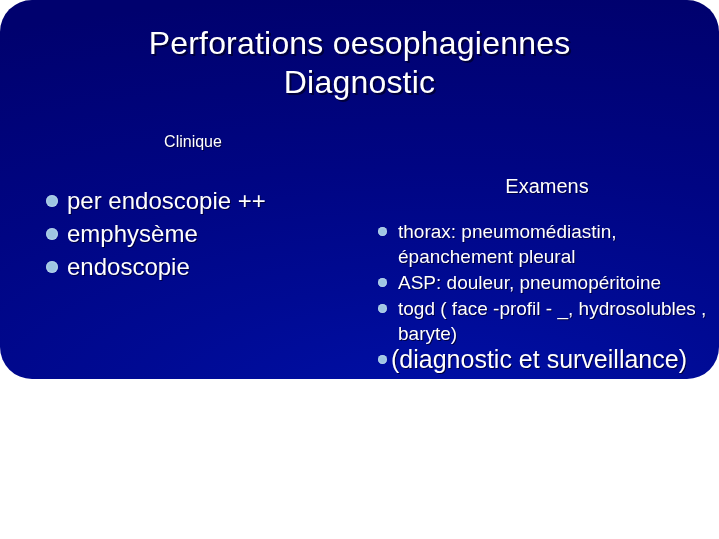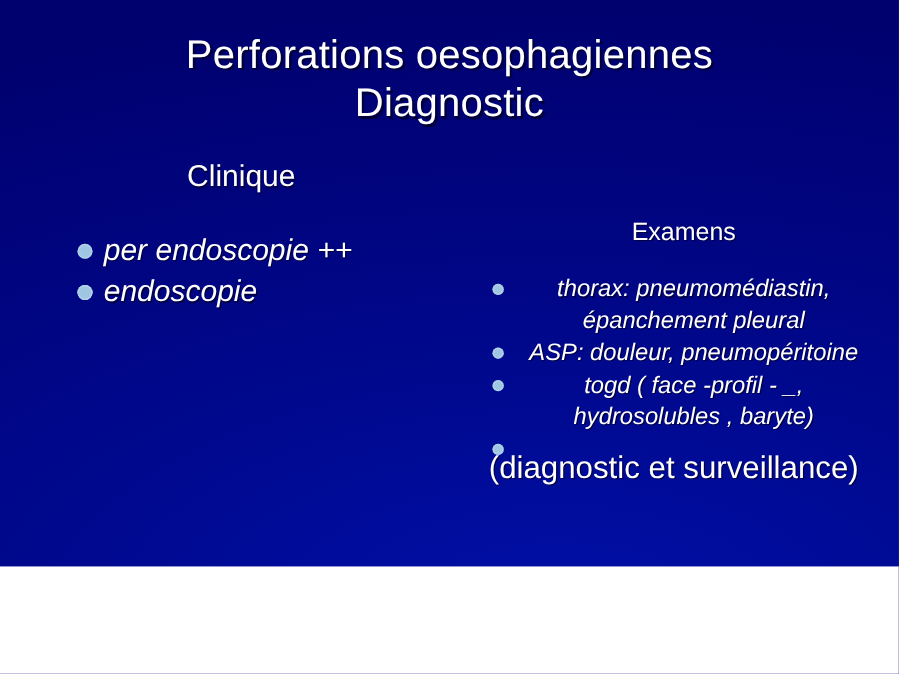--- a/index.html
+++ b/index.html
@@ -8,25 +8,26 @@
   }
   body {
     width: 719px;
     height: 539px;
     overflow: hidden;
     font-family: "Liberation Sans", sans-serif;
   }
   #slide {
     position: relative;
     width: 719px;
-    height: 453px;
+    height: 379px;
     background-color: #000080;
     background-image:
       radial-gradient(ellipse 150% 110% at 62% 108%, #0010a8 0%, #000a93 30%, #000583 58%, #00016e 100%);
     overflow: hidden;
+    border-radius: 32px;
   }
 
   
   #title-block {
     position: absolute;
     left: 0;
     top: 24px;
     width: 719px;
     text-align: center;
   }
@@ -53,36 +54,35 @@
     width: 340px;
   }
 
   .col-heading {
     color: #ffffff;
     text-align: center;
     text-shadow: 1px 1px 0 #00013f;
     white-space: nowrap;
   }
   #heading-clinique {
-    font-size: 24px;
+    font-size: 16px;
     line-height: 28px;
     padding-left: 0px;
   }
   #heading-examens {
     font-size: 20px;
     line-height: 24px;
     padding-left: 10px;
     margin-top: 44px;
   }
 
   .bullet-list {
     list-style: none;
-    margin: 16px;
+    margin: 0;
     padding: 0;
-    font-style: italic;
   }
   .bullet-item {
     position: relative;
     color: #ffffff;
     text-shadow: 1px 1px 0 #00013f;
   }
   .bullet-dot {
     position: absolute;
     border-radius: 50%;
     background: #9ec5e2;
@@ -102,21 +102,20 @@
   #list-clinique .bullet-dot {
     width: 12px;
     height: 12px;
     left: 28px;
     top: 11px;
   }
 
   
   #list-examens {
     margin-top: 21px;
-    text-align: center;
   }
   #list-examens .bullet-item {
     font-size: 19px;
     line-height: 25px;
     padding-left: 26px;
     margin-bottom: 1px;
   }
   #list-examens .bullet-dot {
     width: 9px;
     height: 9px;
@@ -143,20 +142,21 @@
 
   <div id="col-left">
     <div class="col-heading" id="heading-clinique">Clinique</div>
     <ul class="bullet-list" id="list-clinique">
       <li class="bullet-item">
         <span class="bullet-dot"></span>
         <span>per endoscopie ++</span>
       </li>
       <li class="bullet-item">
         <span class="bullet-dot"></span>
+        <span>emphysème</span>
       </li>
       <li class="bullet-item">
         <span class="bullet-dot"></span>
         <span>endoscopie</span>
       </li>
     </ul>
   </div>
 
   <div id="col-right">
     <div class="col-heading" id="heading-examens">Examens</div>

